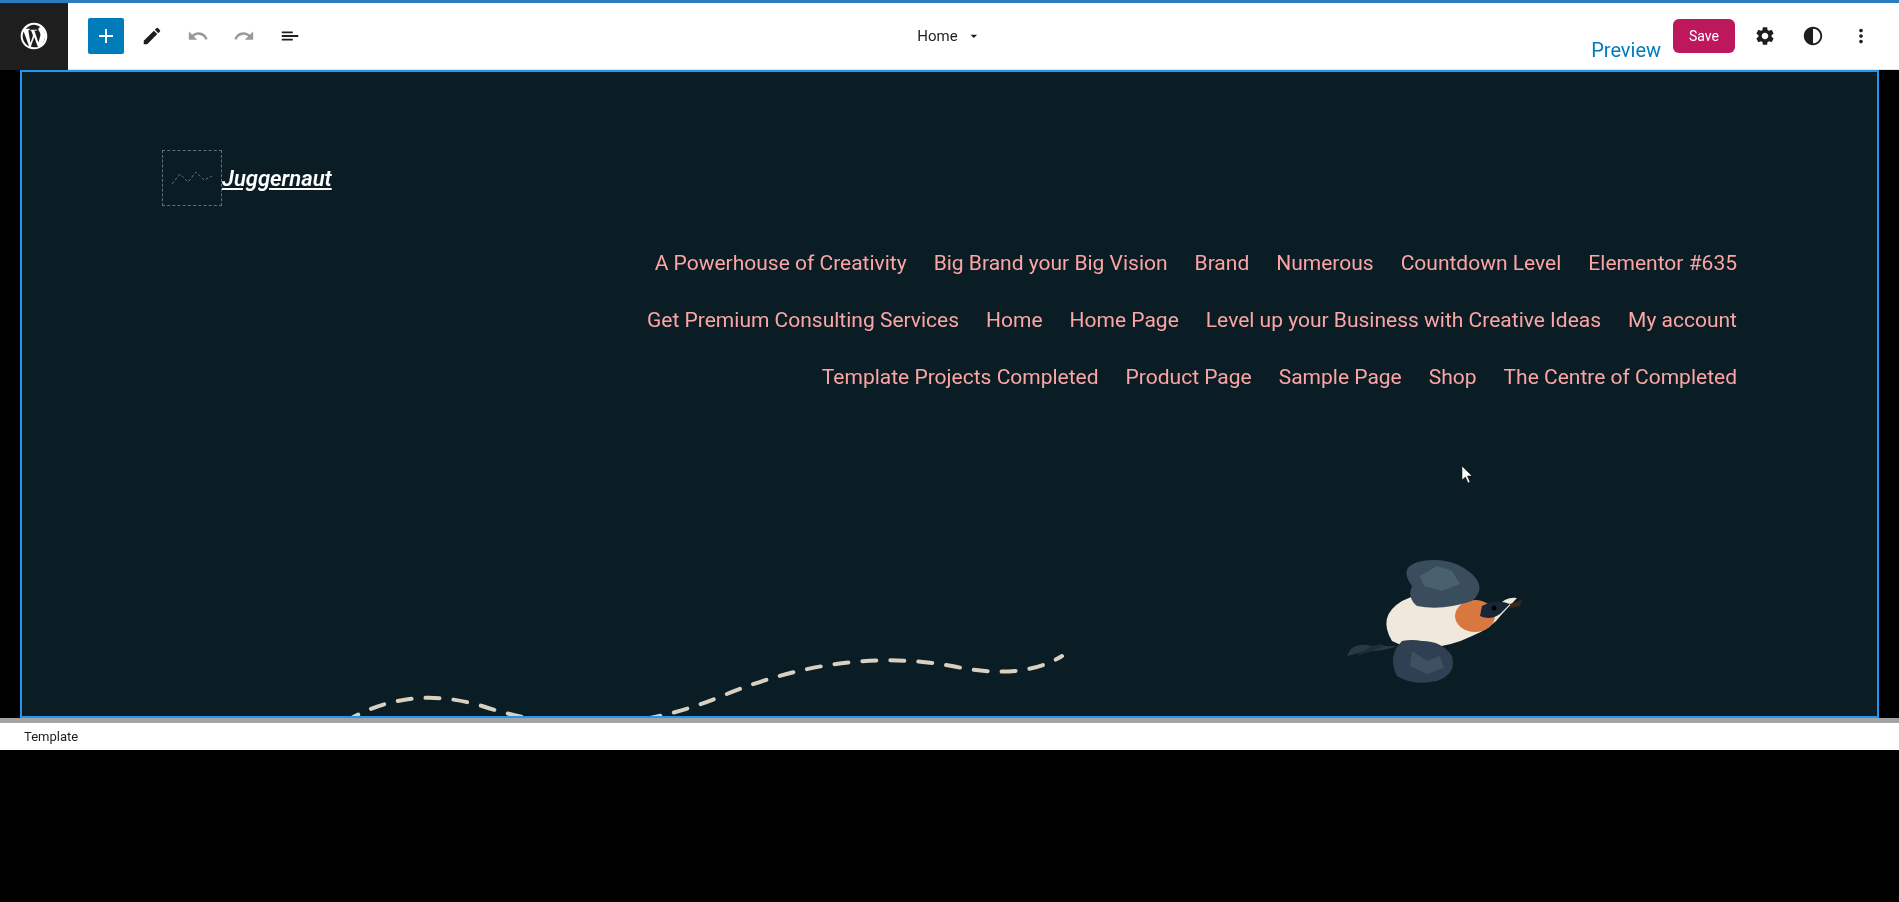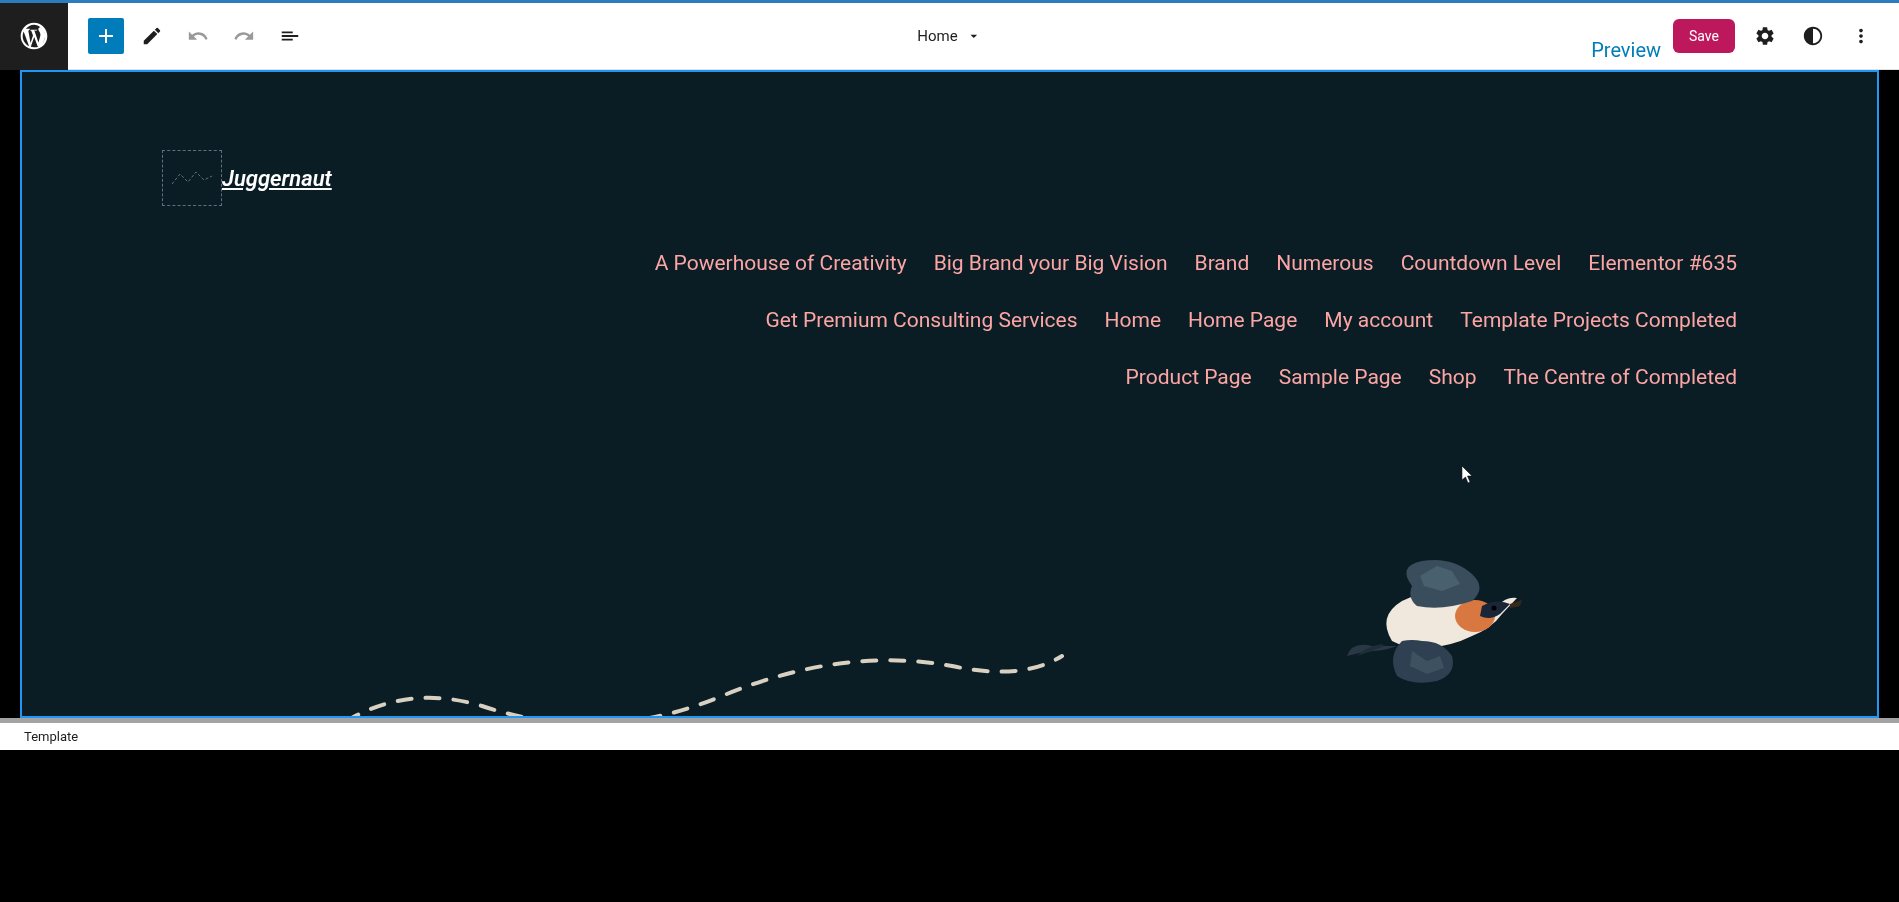--- a/index.html
+++ b/index.html
@@ -324,20 +324,21 @@
     <div class="nav-menu">
       <span class="nav-item">A Powerhouse of Creativity</span>
       <span class="nav-item">Big Brand your Big Vision</span>
       <span class="nav-item">Brand</span>
       <span class="nav-item">Numerous</span>
       <span class="nav-item">Countdown Level</span>
       <span class="nav-item">Elementor #635</span>
       <span class="nav-item">Get Premium Consulting Services</span>
       <span class="nav-item">Home</span>
       <span class="nav-item">Home Page</span>
+      <span class="nav-item">Level up your Business with Creative Ideas</span>
       <span class="nav-item">My account</span>
       <span class="nav-item">Template Projects Completed</span>
       <span class="nav-item">Product Page</span>
       <span class="nav-item">Sample Page</span>
       <span class="nav-item">Shop</span>
       <span class="nav-item">The Centre of Completed</span>
     </div>
 
     <svg class="bird-path" viewBox="0 0 900 200">
       <path d="M 0 200 Q 80 120 180 150 Q 300 190 420 140 Q 540 90 650 110 Q 720 125 760 100" fill="none" stroke="#d8d0c0" stroke-width="4" stroke-dasharray="14,14" stroke-linecap="round"></path>

